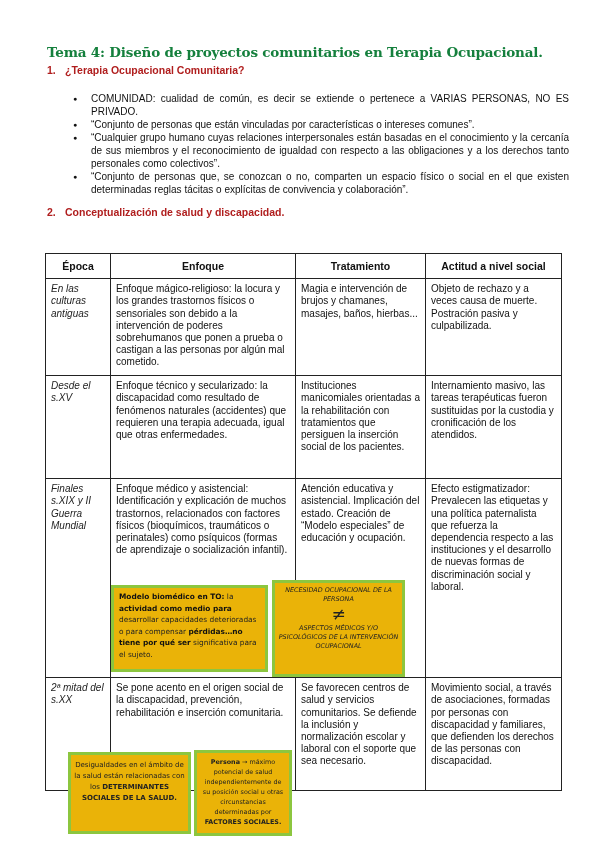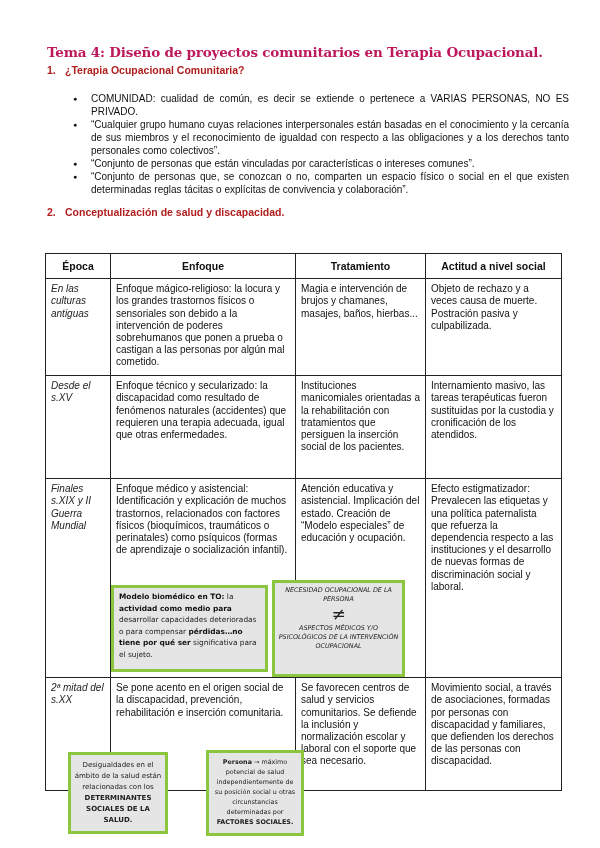--- a/index.html
+++ b/index.html
@@ -1,54 +1,54 @@
 <!DOCTYPE html>
 <html><head>
 <meta charset="utf-8">
 <style>
   html, body { margin:0; padding:0; background:#ffffff; }
   body { width:600px; height:848px; position:relative; overflow:hidden; font-family:"Liberation Sans", sans-serif; color:#111; }
-  .title { position:absolute; left:47px; top:44px; font-family:"DejaVu Serif", serif; font-weight:bold; font-size:13.5px; color:#be185d; letter-spacing:-0.2px; }
+  .title { position:absolute; left:47px; top:44px; font-family:"DejaVu Serif", serif; font-weight:bold; font-size:13.5px; color:#15803d; letter-spacing:-0.2px; }
   .h2 { position:absolute; left:47px; font-size:10.5px; font-weight:bold; color:#b01e1e; }
   .h2 .num { display:inline-block; width:18px; }
   .bullets { position:absolute; left:71px; top:92px; width:498px; margin:0; padding:0; list-style:none; font-size:10px; line-height:13px; }
   .bullets li { position:relative; padding-left:20px; text-align:justify; margin:0; }
   .bullets li::before { content:"\25CF"; position:absolute; left:2px; top:0; font-size:7px; }
   .bullets li .txt { display:block; }
   table.main { position:absolute; left:45px; top:253px; width:516px; border-collapse:collapse; font-size:10px; line-height:12.2px; table-layout:fixed; }
   table.main td, table.main th { border:1.4px solid #222; vertical-align:top; padding:4px 5px; }
   table.main th { font-weight:bold; text-align:center; padding:6px 4px; font-size:10.5px; }
   td.epoca { font-style:italic; color:#222;margin-top:28px; }
-  .overlay { position:absolute; border:3px solid #8cc63f; background:#e5e5e5; box-sizing:border-box; font-family:"DejaVu Sans", sans-serif; }
+  .overlay { position:absolute; border:3px solid #8cc63f; background:#eab308; box-sizing:border-box; font-family:"DejaVu Sans", sans-serif; }
   .box-biomed { left:111px; top:585px; width:157px; height:87px; padding:3px 5px; font-size:7.4px; line-height:11.5px; color:#222; }
   .box-biomed b { color:#111; }
   .box-neces { left:272px; top:580px; width:133px; height:97px; padding:3px 3px; font-size:6.4px; line-height:9px; text-align:center; font-style:italic; color:#222; }
   .box-neces .neq { font-size:17px; font-style:normal; line-height:20px; display:block; }
-  .box-desig { left:68px; top:752px; width:100px; height:82px; padding:5px 3px; font-size:7px; line-height:11px; text-align:center; color:#222; }
-  .box-persona { left:206px; top:750px; width:98px; height:86px; padding:4px 3px; font-size:6.4px; line-height:10px; text-align:center; color:#222; }
+  .box-desig { left:68px; top:752px; width:123px; height:82px; padding:5px 3px; font-size:7px; line-height:11px; text-align:center; color:#222; }
+  .box-persona { left:194px; top:750px; width:98px; height:86px; padding:4px 3px; font-size:6.4px; line-height:10px; text-align:center; color:#222; }
 </style>
 </head>
 <body>
 
 <div>
   <div class="title">Tema 4: Diseño de proyectos comunitarios en Terapia Ocupacional.</div>
 
   <div class="h2" style="top:64px;">
     <span class="num">1.</span><span>¿Terapia Ocupacional Comunitaria?</span>
   </div>
 
   <ul class="bullets">
     <li>
         <span class="txt">COMUNIDAD: cualidad de común, es decir se extiende o pertenece a VARIAS PERSONAS, NO ES PRIVADO.</span>
       </li>
     <li>
-        <span class="txt">“Cualquier grupo humano cuyas relaciones interpersonales están basadas en el conocimiento y la cercanía de sus miembros y el reconocimiento de igualdad con respecto a las obligaciones y a los derechos tanto personales como colectivos”.</span>
+        <span class="txt">“Conjunto de personas que están vinculadas por características o intereses comunes”.</span>
       </li>
     <li>
-        <span class="txt">“Conjunto de personas que están vinculadas por características o intereses comunes”.</span>
+        <span class="txt">“Cualquier grupo humano cuyas relaciones interpersonales están basadas en el conocimiento y la cercanía de sus miembros y el reconocimiento de igualdad con respecto a las obligaciones y a los derechos tanto personales como colectivos”.</span>
       </li>
     <li>
         <span class="txt">“Conjunto de personas que, se conozcan o no, comparten un espacio físico o social en el que existen determinadas reglas tácitas o explícitas de convivencia y colaboración”.</span>
       </li>
   </ul>
 
   <div class="h2" style="top:206px;">
     <span class="num">2.</span><span>Conceptualización de salud y discapacidad.</span>
   </div>
 

